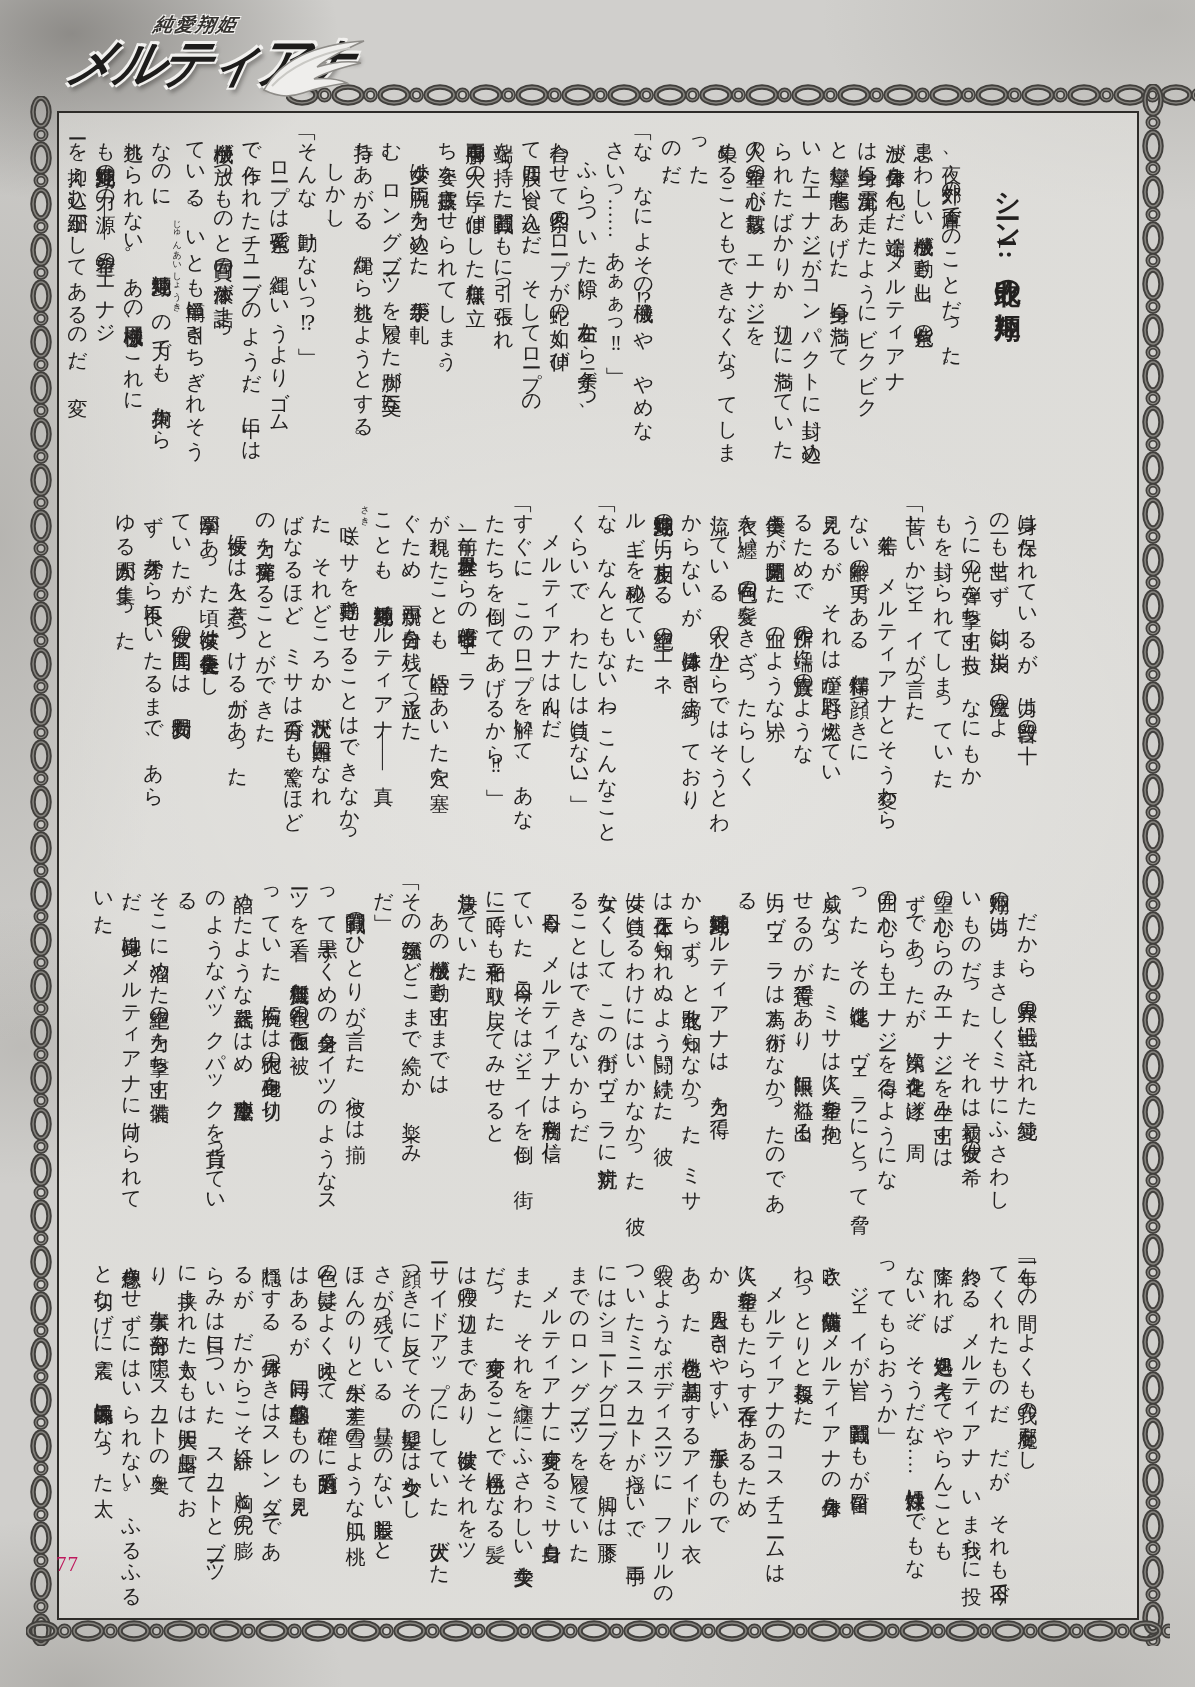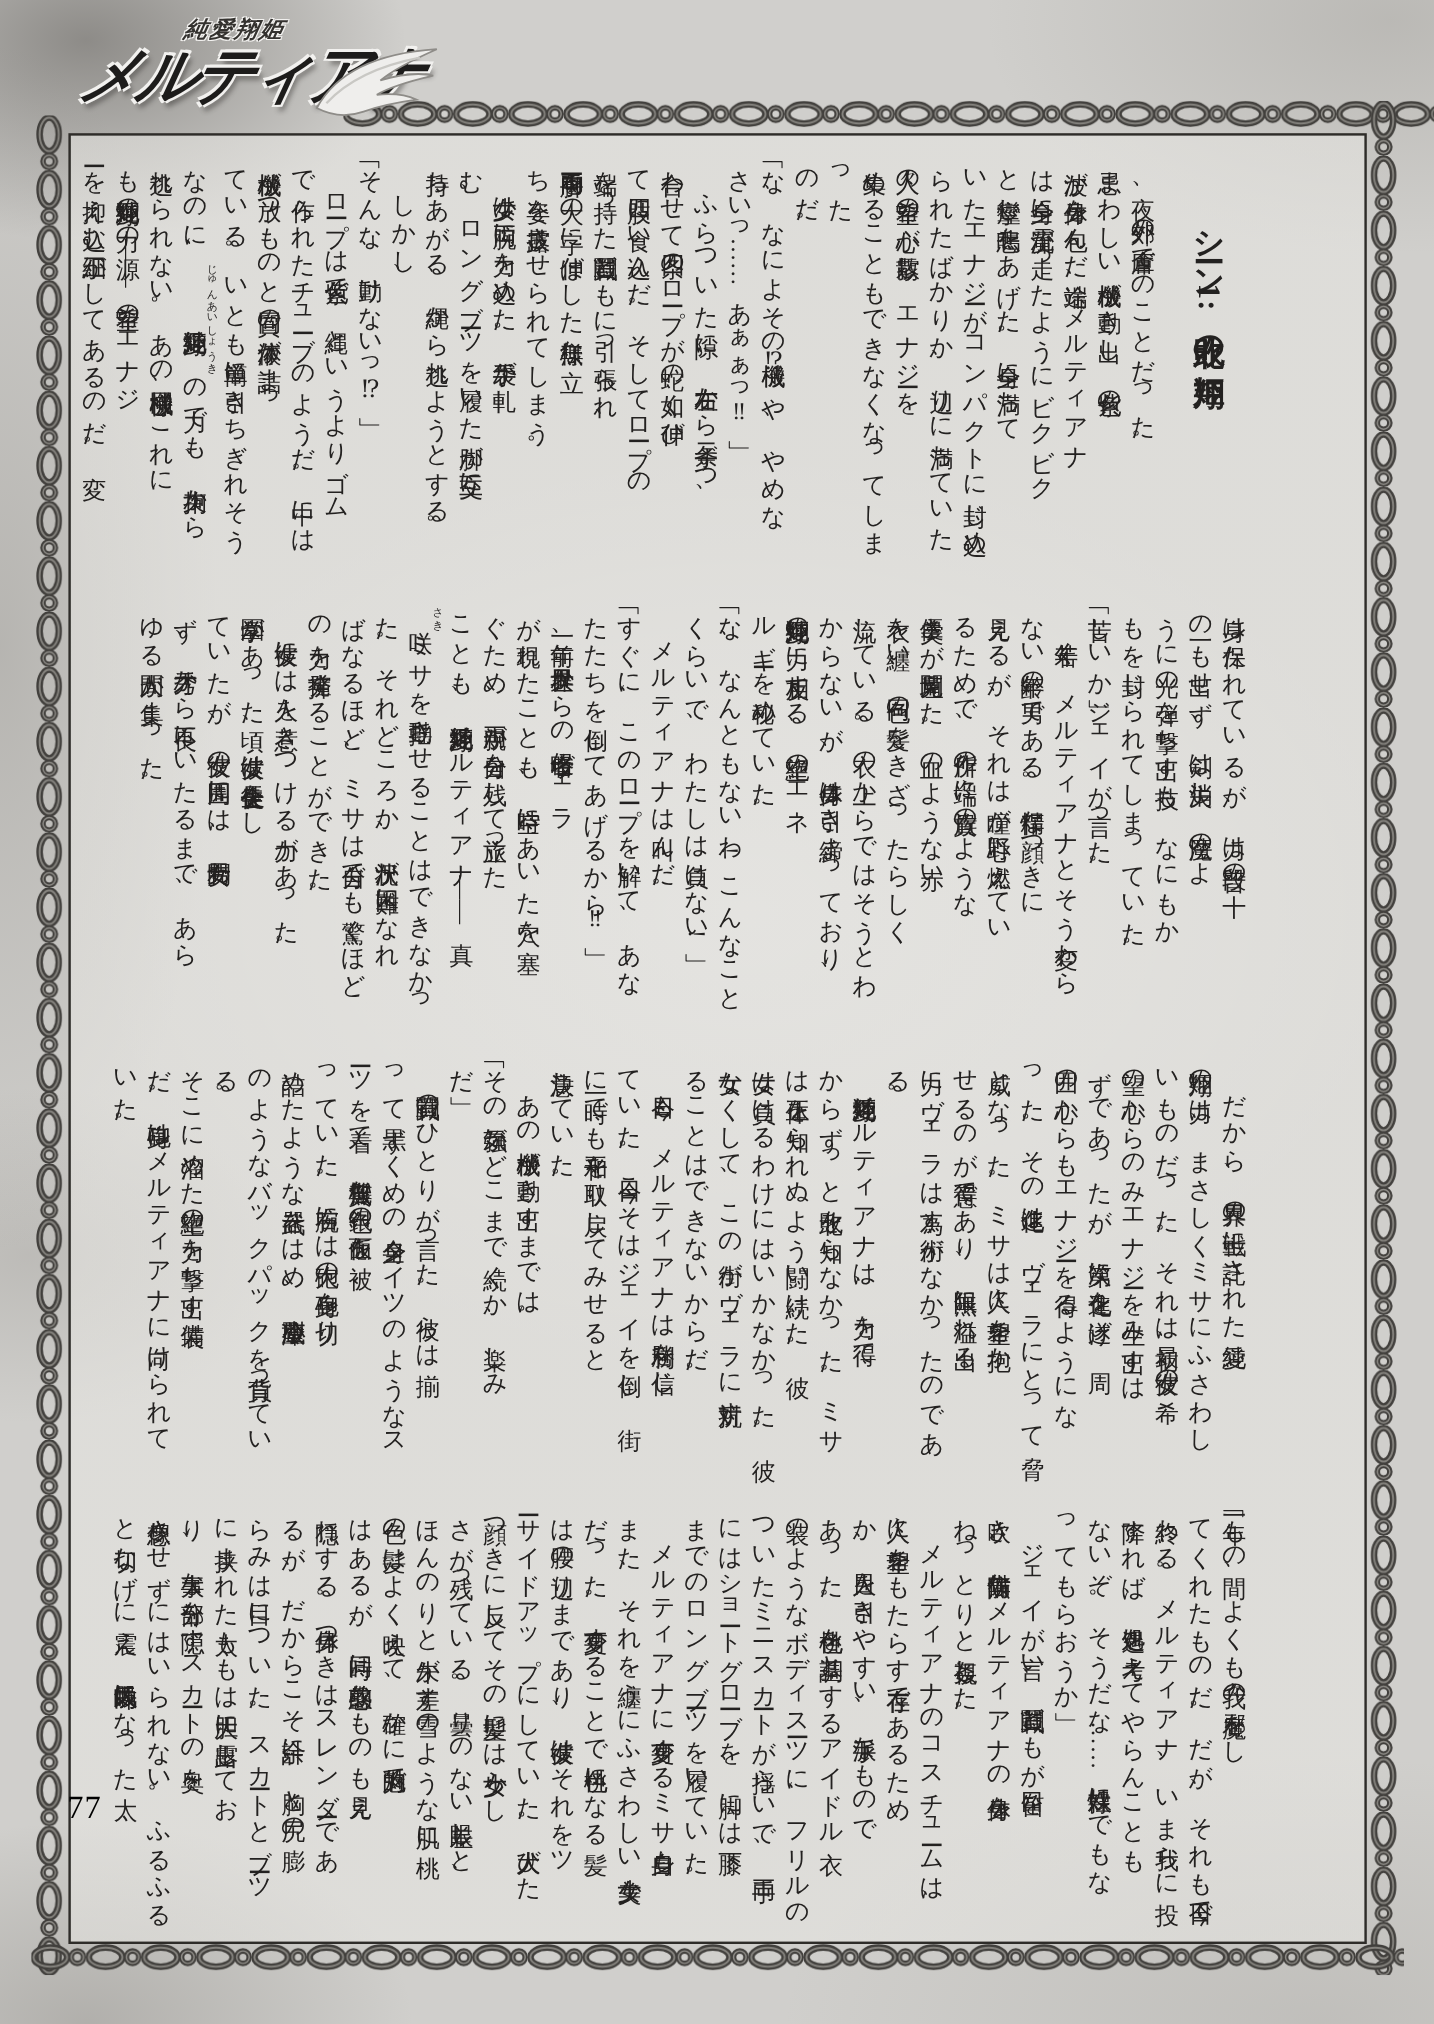--- a/index.html
+++ b/index.html
@@ -58,22 +58,22 @@
   #band3{top:765px;}
   #band4{top:1139px;}
   .heading{
     margin:0 12px 0 18px;padding-top:46px;
     font-size:26px;font-weight:bold;line-height:46px;letter-spacing:1px;
   }
   ruby{ruby-align:center;}
   rt{font-size:9px;letter-spacing:0;}
   
   .page-number{
-    position:absolute;left:56px;top:1491px;z-index:3;
-    font-size:27px;color:#000000;letter-spacing:1px;
+    position:absolute;left:56px;top:1552px;z-index:3;
+    font-size:21px;color:#be185d;letter-spacing:1px;
   }
 </style>
 </head>
 <body>
 
 <svg class="chain chain-top" width="910" height="22">
   <defs>
     <pattern id="chH" width="46" height="22" patternUnits="userSpaceOnUse">
       <ellipse cx="16" cy="11" rx="14" ry="8" fill="none" stroke="#413f3c" stroke-width="5.5"></ellipse>
       <ellipse cx="16" cy="11" rx="14" ry="8" fill="none" stroke="#85837e" stroke-width="1.6"></ellipse>

